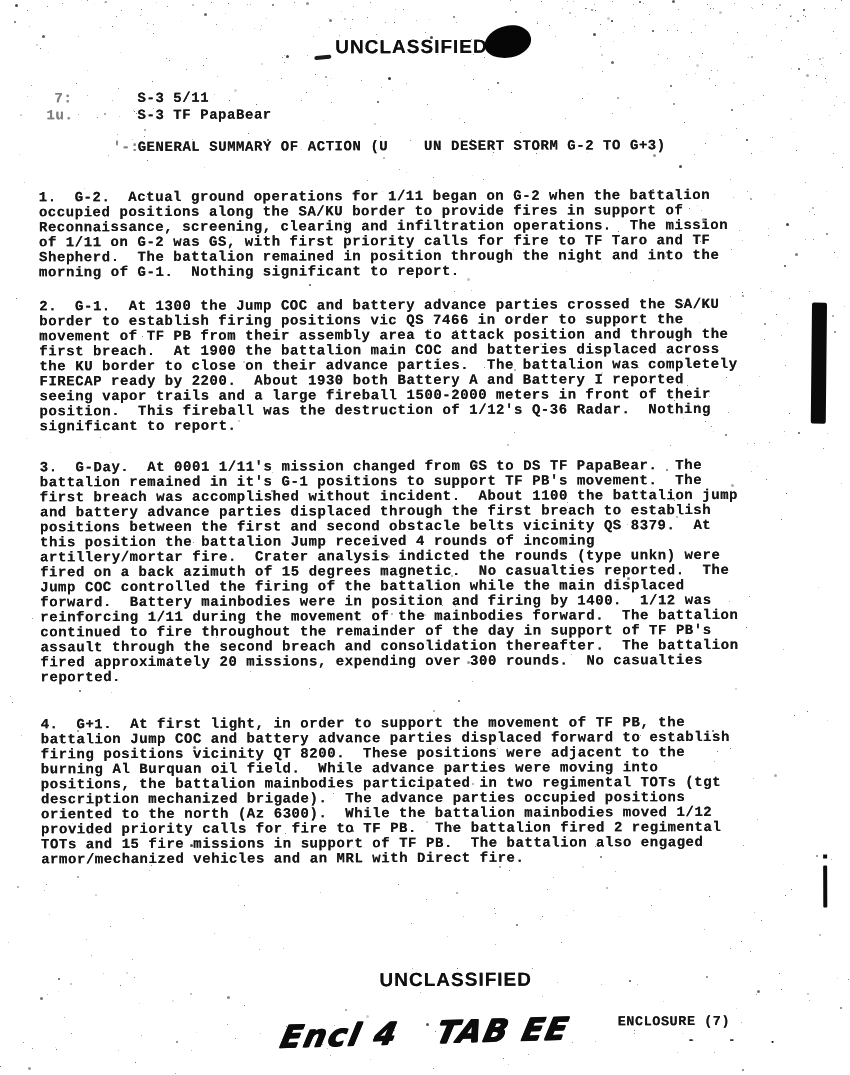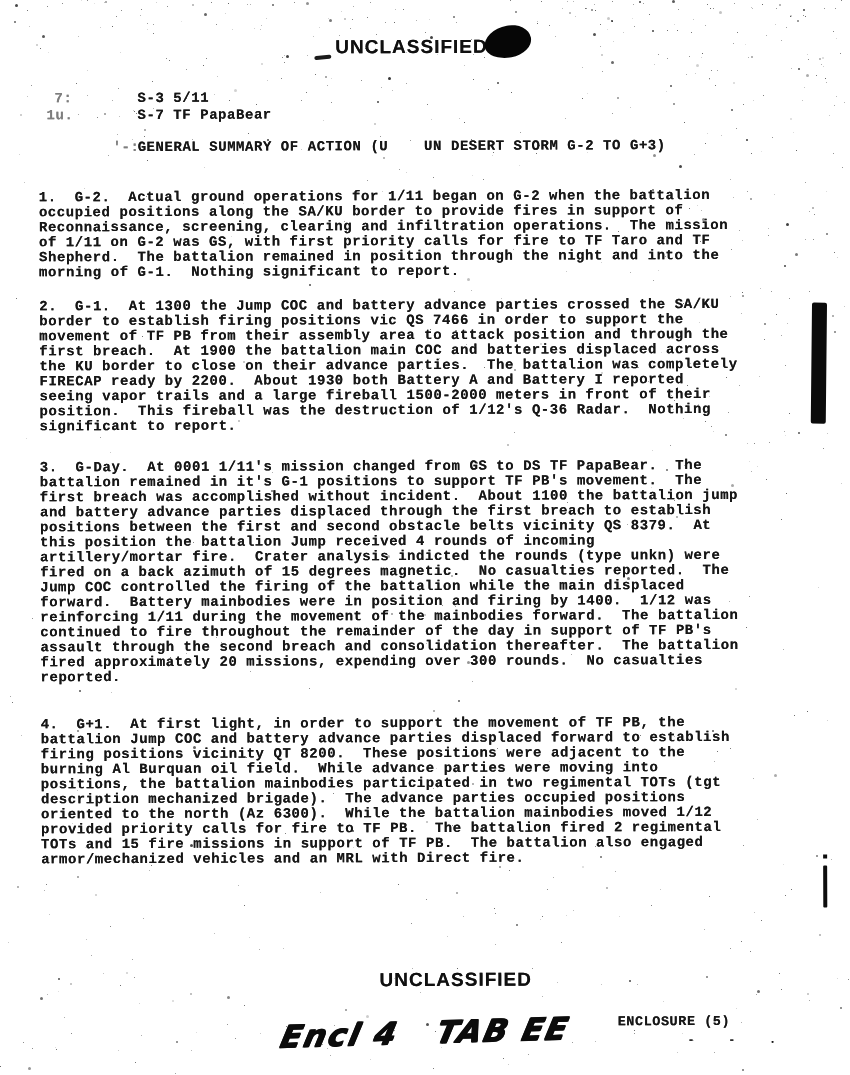--- a/index.html
+++ b/index.html
@@ -786,21 +786,21 @@
   <div class="content">
 
     <div class="banner" style="left:337px;top:36px;">UNCLASSIFIED</div>
     <div class="blob"></div>
     <div class="ink-dash"></div>
 
     <span class="tw faded" style="left:56px;top:90px;">7:</span>
     <span class="tw" style="left:139px;top:90px;">S-3 5/11</span>
 
     <span class="tw faded" style="left:48px;top:107px;">1u.</span>
-    <span class="tw" style="left:139px;top:107px;">S-7 TF PapaBear</span>
+    <span class="tw" style="left:139px;top:107px;">S-3 TF PapaBear</span>
 
     <span class="tw faded" style="left:114px;top:139px;">'-:</span>
     <span class="tw" style="left:139px;top:139px;">GENERAL SUMMARY OF ACTION (U    UN DESERT STORM G-2 TO G+3)</span>
 
     <pre class="tw" style="left:40px;top:189px;">1.  G-2.  Actual ground operations for 1/11 began on G-2 when the battalion
 occupied positions along the SA/KU border to provide fires in support of
 Reconnaissance, screening, clearing and infiltration operations.  The mission
 of 1/11 on G-2 was GS, with first priority calls for fire to TF Taro and TF
 Shepherd.  The battalion remained in position through the night and into the
 morning of G-1.  Nothing significant to report.</pre>
@@ -843,17 +843,17 @@
 armor/mechanized vehicles and an MRL with Direct fire.</pre>
 
     <div class="ink-bar"></div>
     <div class="ink-dot"></div>
     <div class="ink-line"></div>
 
     <div class="banner" style="left:378px;top:969px;">UNCLASSIFIED</div>
 
     <div class="handwriting">Encl 4   TAB EE</div>
 
-    <div class="tw enclosure">ENCLOSURE (5)</div>
+    <div class="tw enclosure">ENCLOSURE (7)</div>
     <div class="tw stray">-  -  .</div>
 
   </div>
 </div>
 
 </body></html>

